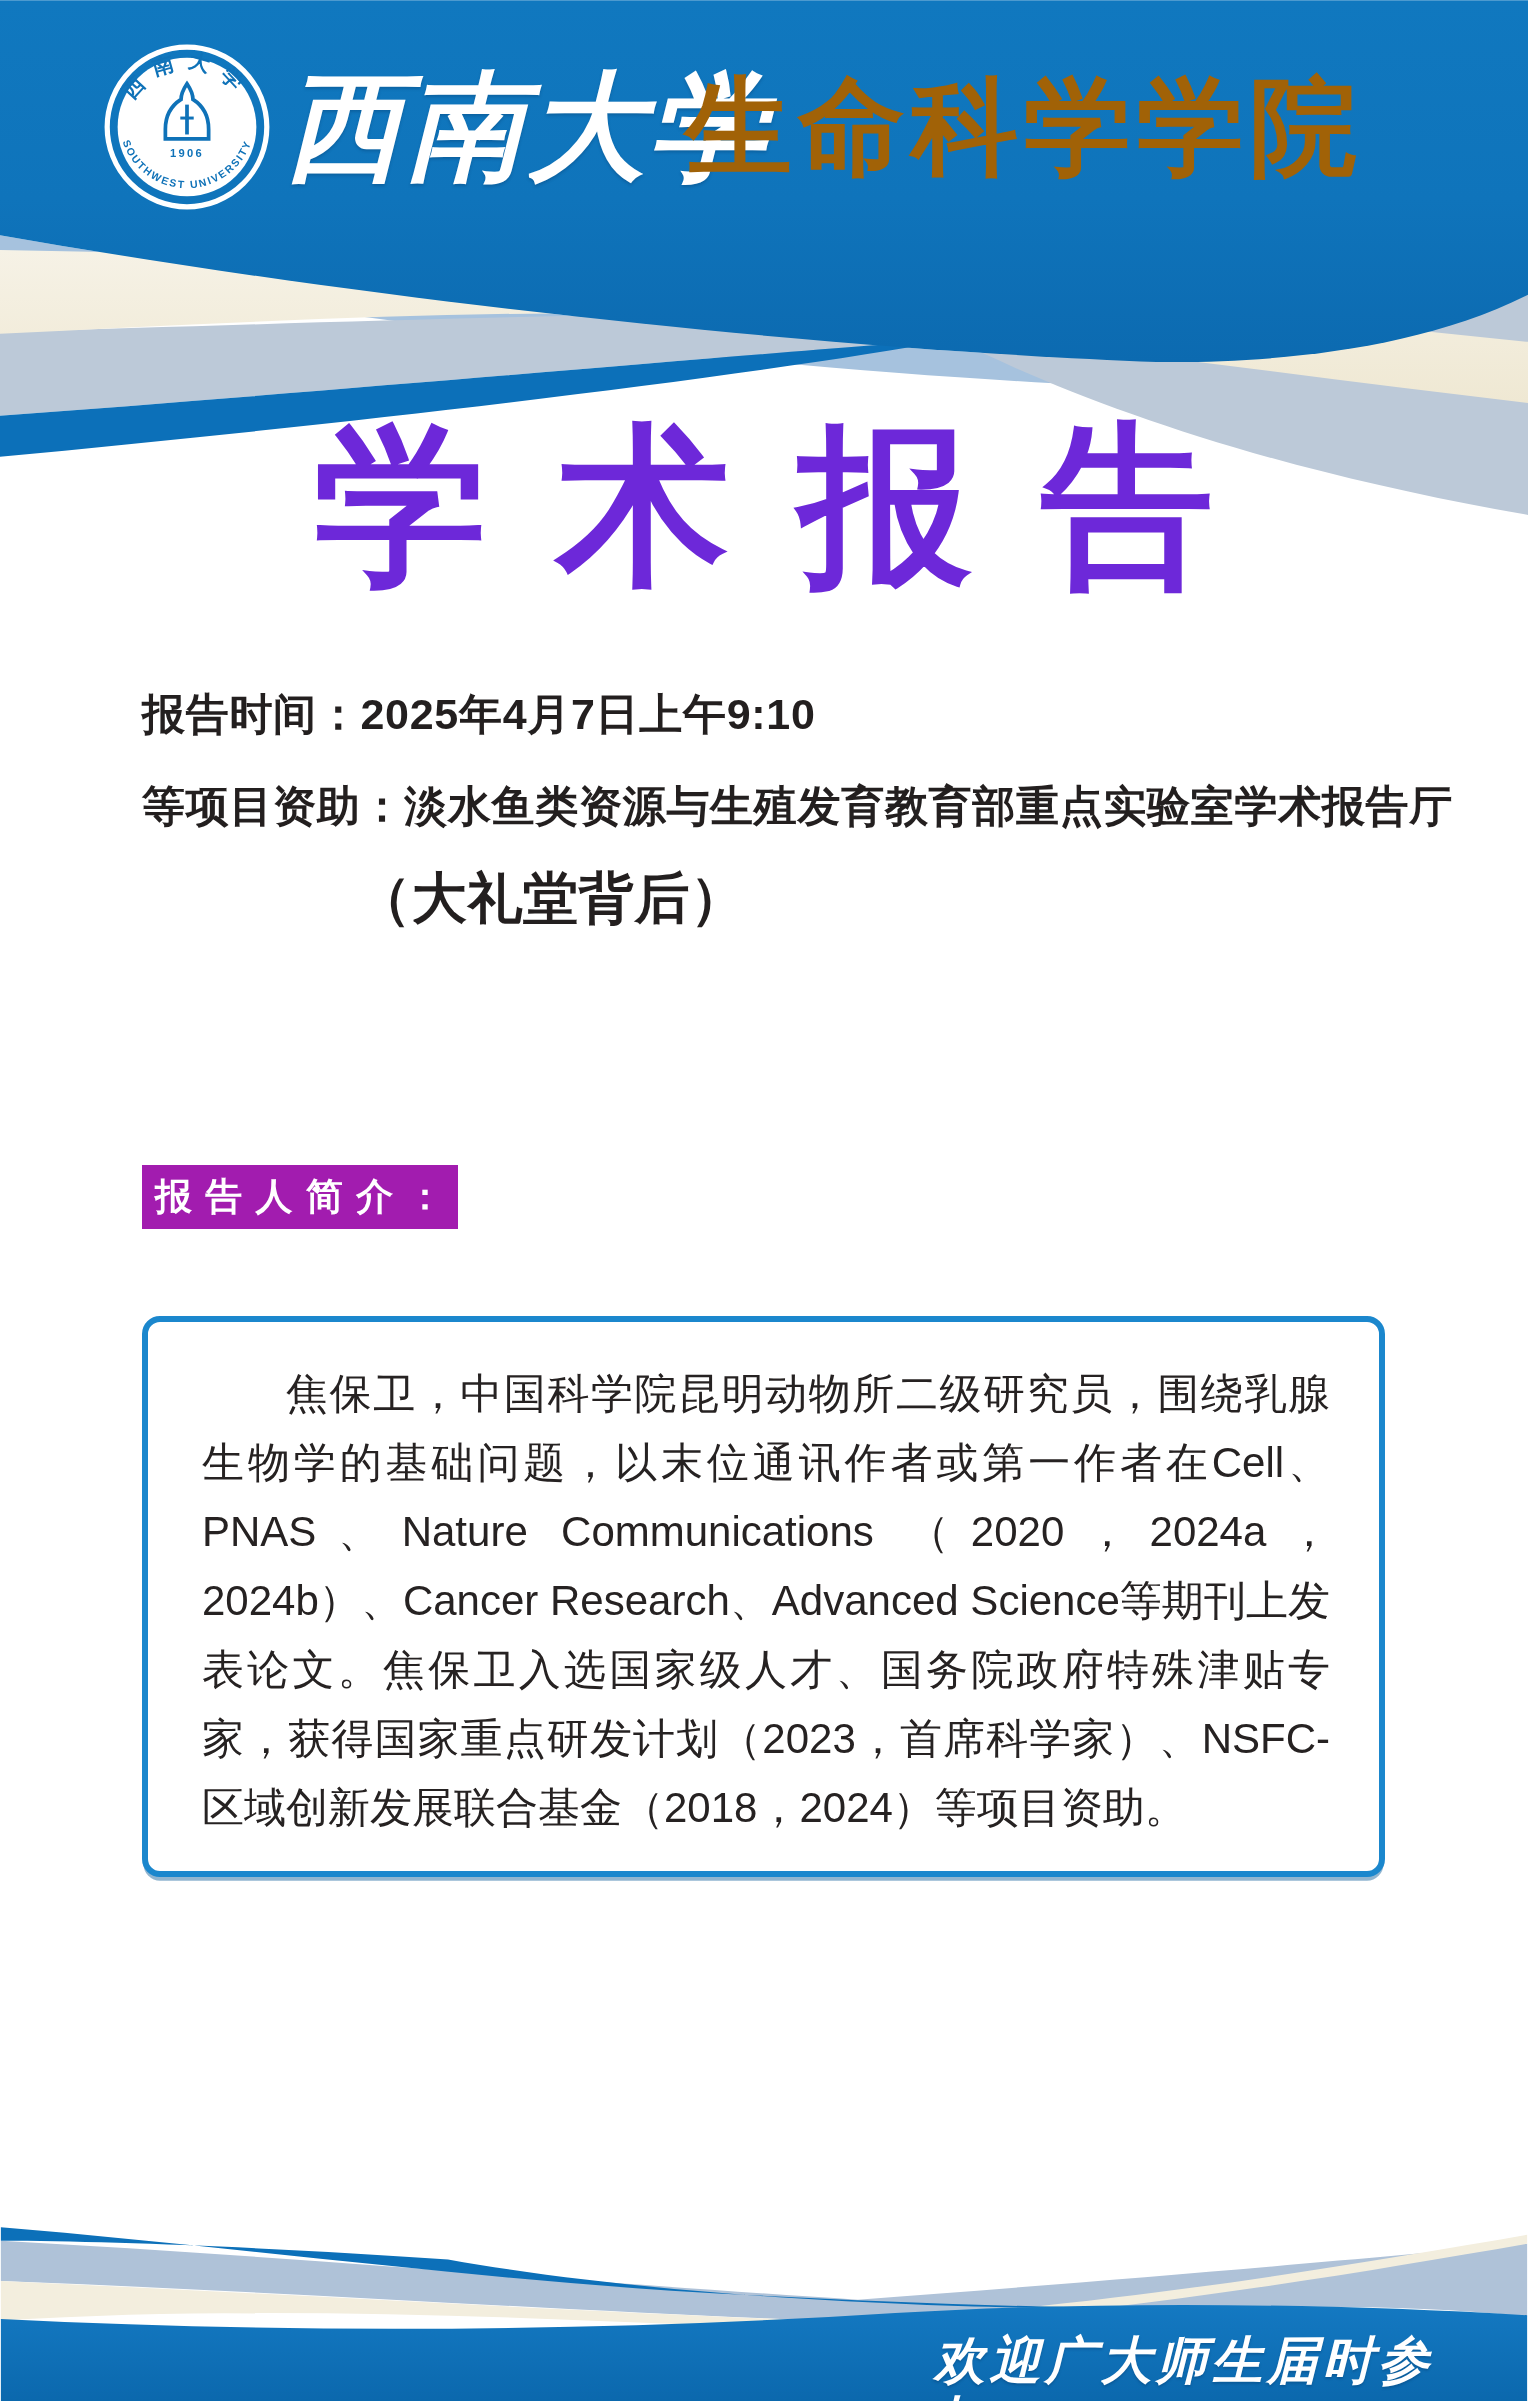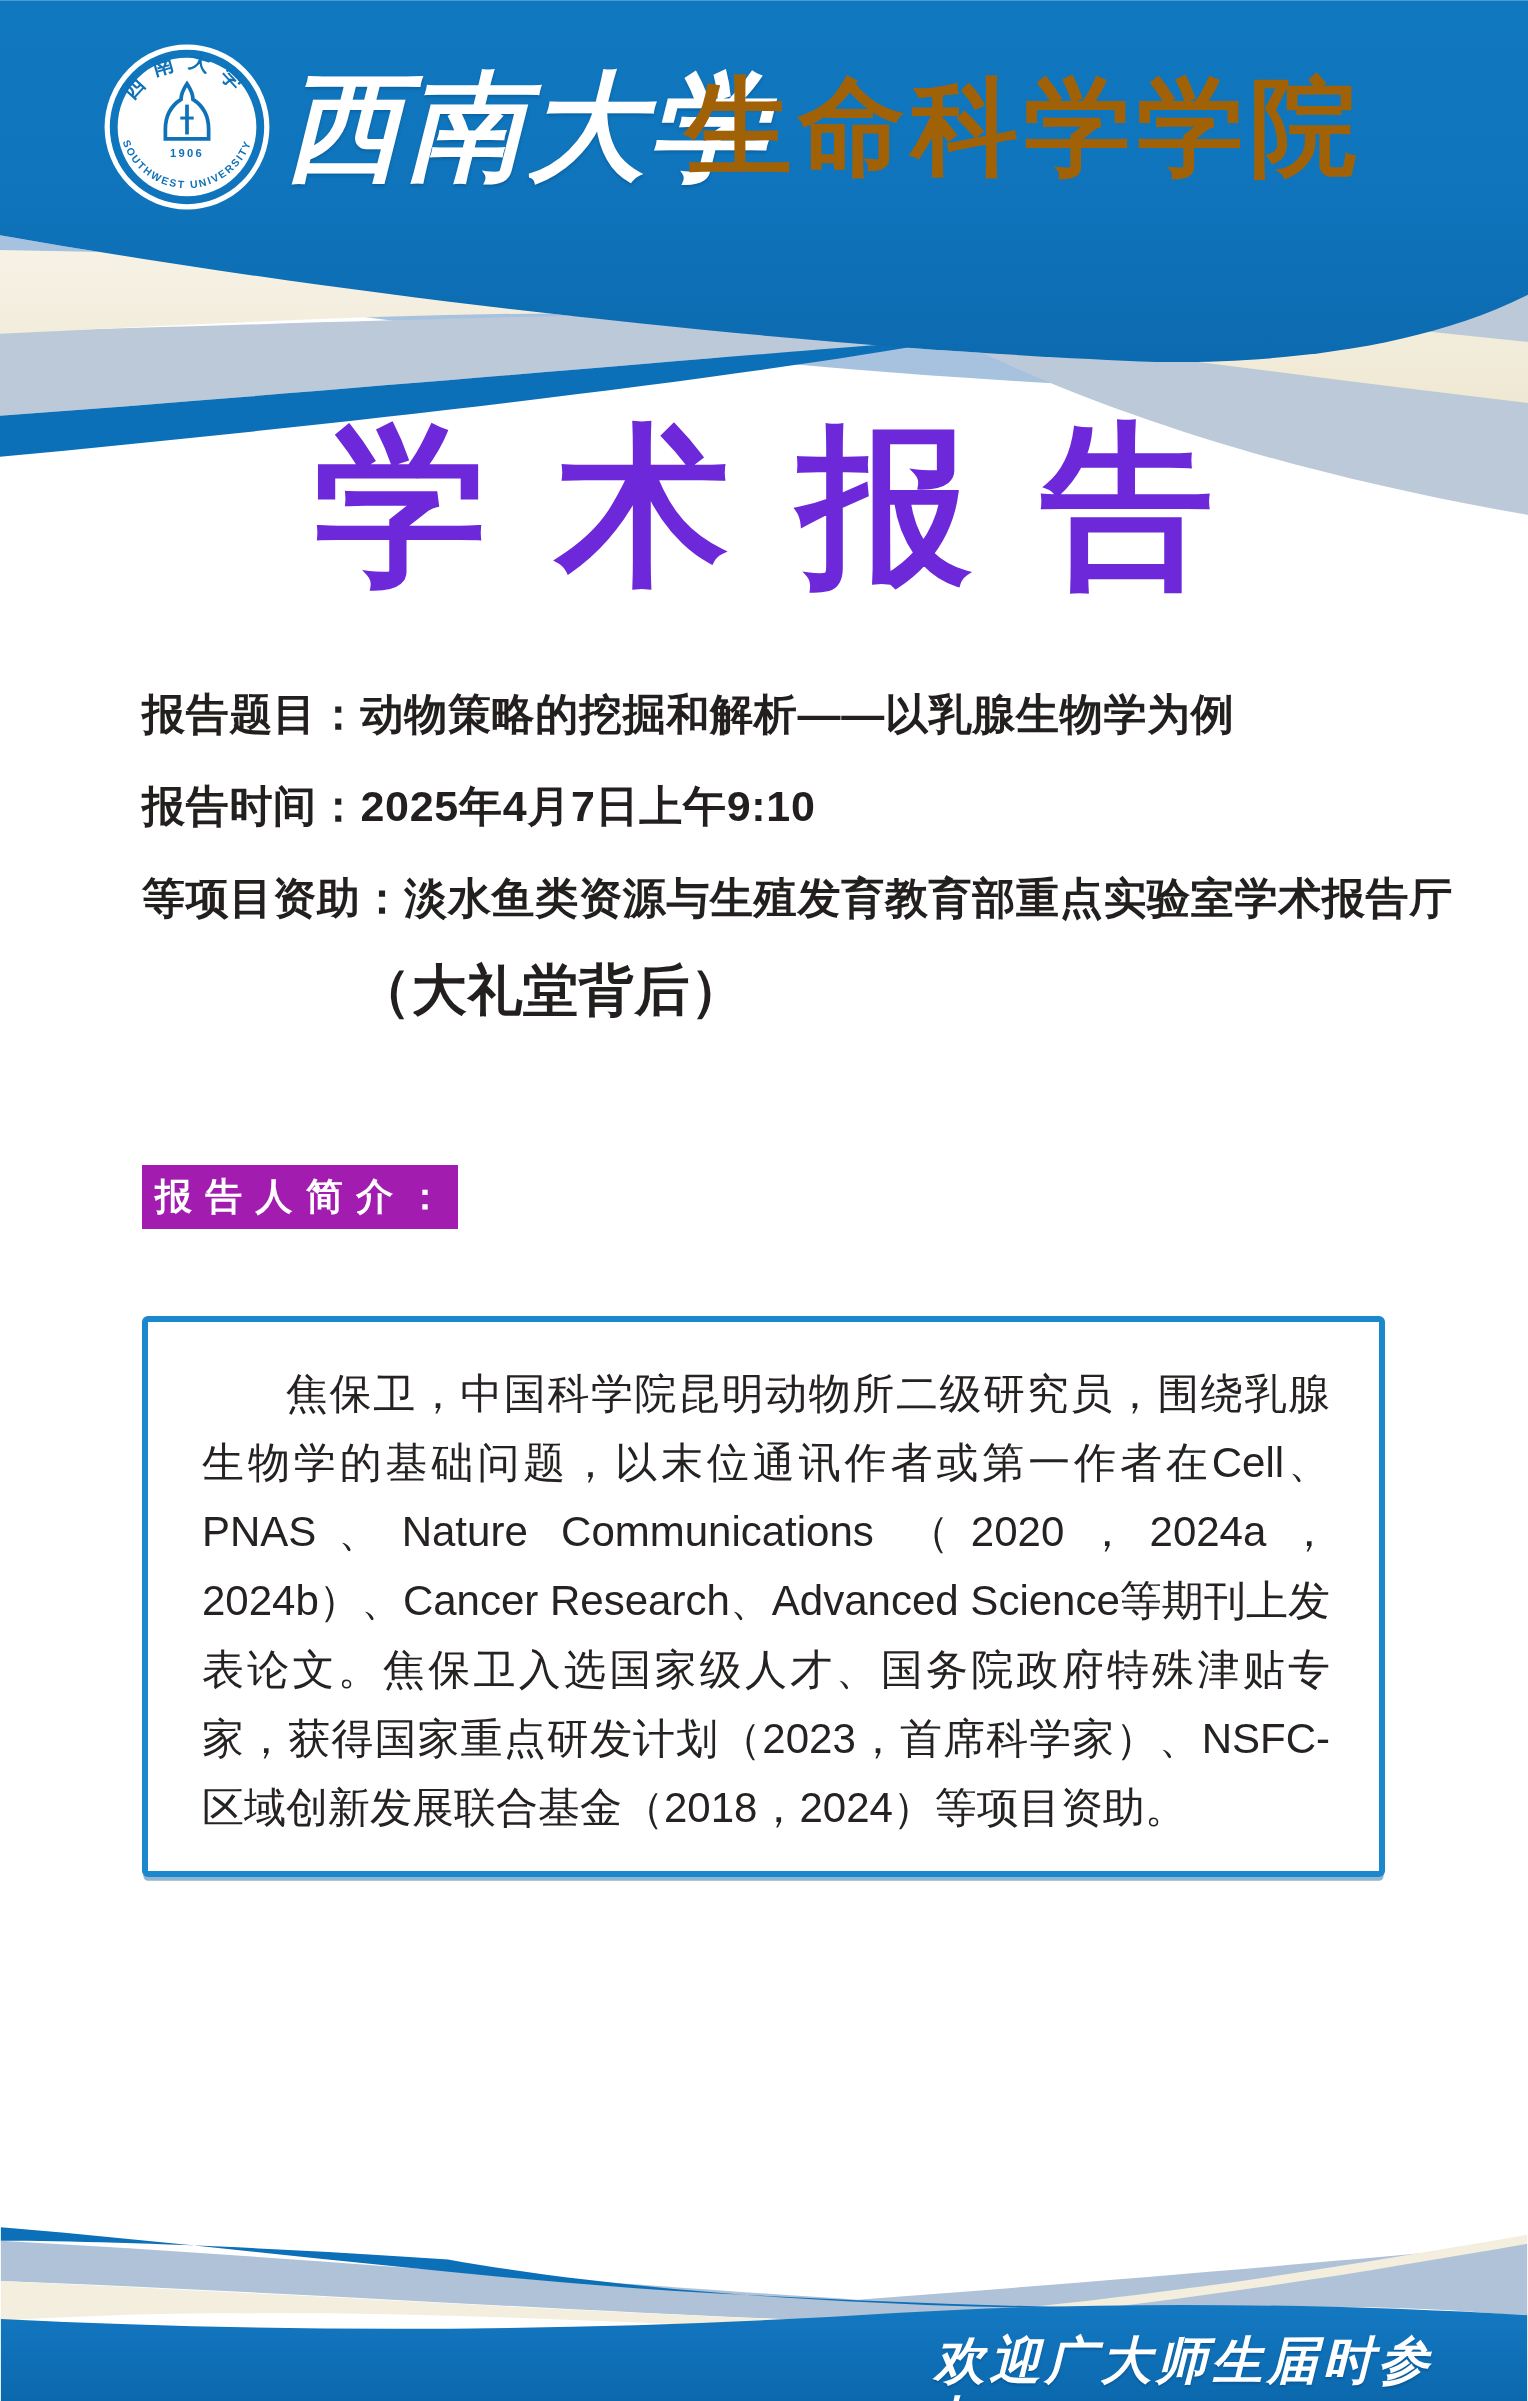--- a/index.html
+++ b/index.html
@@ -62,21 +62,21 @@
     position:absolute;top:1165px;left:142px;
     width:316px;height:64px;
     background:#a21caf;
     display:flex;align-items:center;justify-content:center;
     color:#ffffff;font-size:37px;font-weight:700;
     letter-spacing:1.5px;white-space:pre;
   }
   .profile-box{
     position:absolute;top:1316px;left:142px;
     width:1243px;height:561px;box-sizing:border-box;
-    border:6px solid #1B87CD;border-radius:6px;
+    border:6px solid #1B87CD;border-radius:18px;
     background:#ffffff;
     box-shadow:0 5.2px 0 -1.5px rgba(10,90,150,.45);
   }
   .profile-bio{
     margin:0;padding:37px 49px 0 54px;
     font-size:42px;line-height:69px;
     color:#262222;
     text-align:justify;text-indent:2em;
     letter-spacing:0px;
   }
@@ -153,24 +153,20 @@
     <text x="122" y="162" text-anchor="middle" font-size="15" font-weight="700" fill="#0F72B8" letter-spacing="3">1906</text>
   </svg>
 
   <div class="uni-script">西南大学</div>
   <div class="college-name">生命科学学院</div>
 
   <div class="main-title">学术报告</div>
 
   <div class="details">
     <div class="detail-row">
-      <span class="detail-label">报告题目：</span>
-      <span class="detail-value">动物策略的挖掘和解析——以乳腺生物学为例</span>
-    </div>
-    <div class="detail-row">
       <span class="detail-label">报告时间：</span>
       <span class="detail-value">2025年4月7日上午9:10</span>
     </div>
     <div class="detail-row">
       <span class="detail-label">等项目资助：</span>
       <span class="detail-value">淡水鱼类资源与生殖发育教育部重点实验室学术报告厅</span>
     </div>
     <div class="detail-note">（大礼堂背后）</div>
   </div>
 

